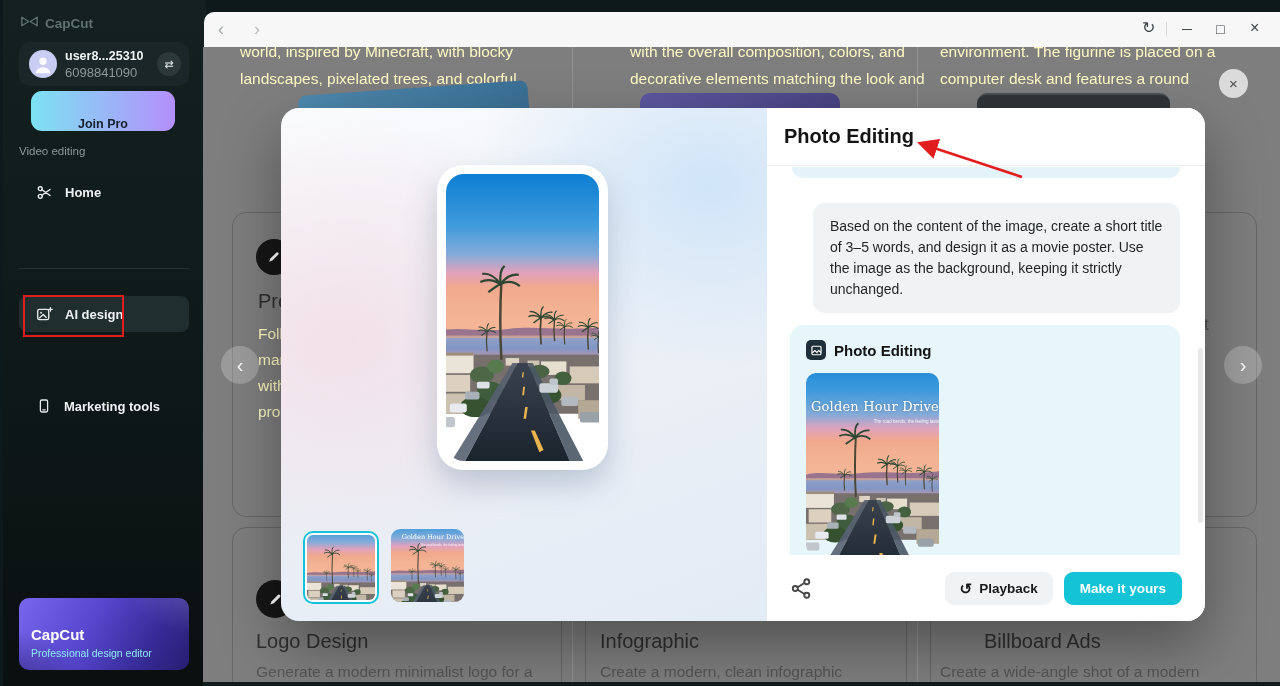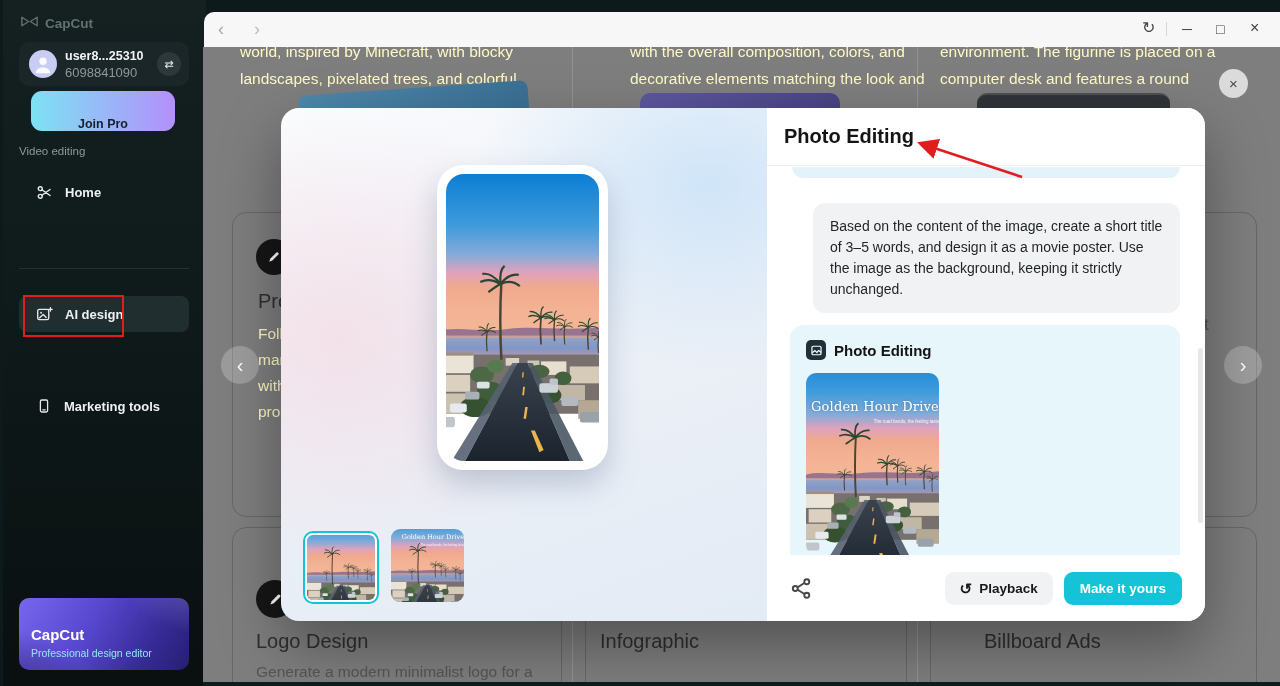--- a/index.html
+++ b/index.html
@@ -236,21 +236,23 @@
     <div class="bk-card" style="left:382px;top:480px;width:320px;height:220px;"></div>
     <div class="bk-card" style="left:727px;top:480px;width:325px;height:220px;"></div>
     <div class="bk-circle" style="left:53px;top:533px;width:38px;height:38px;">
       <svg width="17" height="17" viewBox="0 0 20 20" fill="#fff">
           <path d="M4 16 l1.5-4 L13 4.5 a1.8 1.8 0 0 1 2.5 2.5 L8 14.5 Z"></path>
         </svg>
     </div>
     <div class="bk-title" style="left:53px;top:583px;">Logo Design</div>
     <div class="bk-desc" style="left:53px;top:616px;">Generate a modern minimalist logo for a</div>
     <div class="bk-title" style="left:397px;top:583px;">Infographic</div>
+    <div class="bk-desc" style="left:397px;top:616px;">Create a modern, clean infographic</div>
     <div class="bk-title" style="left:737px;top:583px;margin-left:44px;">Billboard Ads</div>
+    <div class="bk-desc" style="left:737px;top:616px;">Create a wide-angle shot of a modern</div>
   </main>
 
   <div class="chev" style="left:221px;top:346px;">
     <span>‹</span>
   </div>
   <div class="chev" style="left:1224px;top:346px;">
     <span>›</span>
   </div>
   <div class="modal-close">
     <span>×</span>

